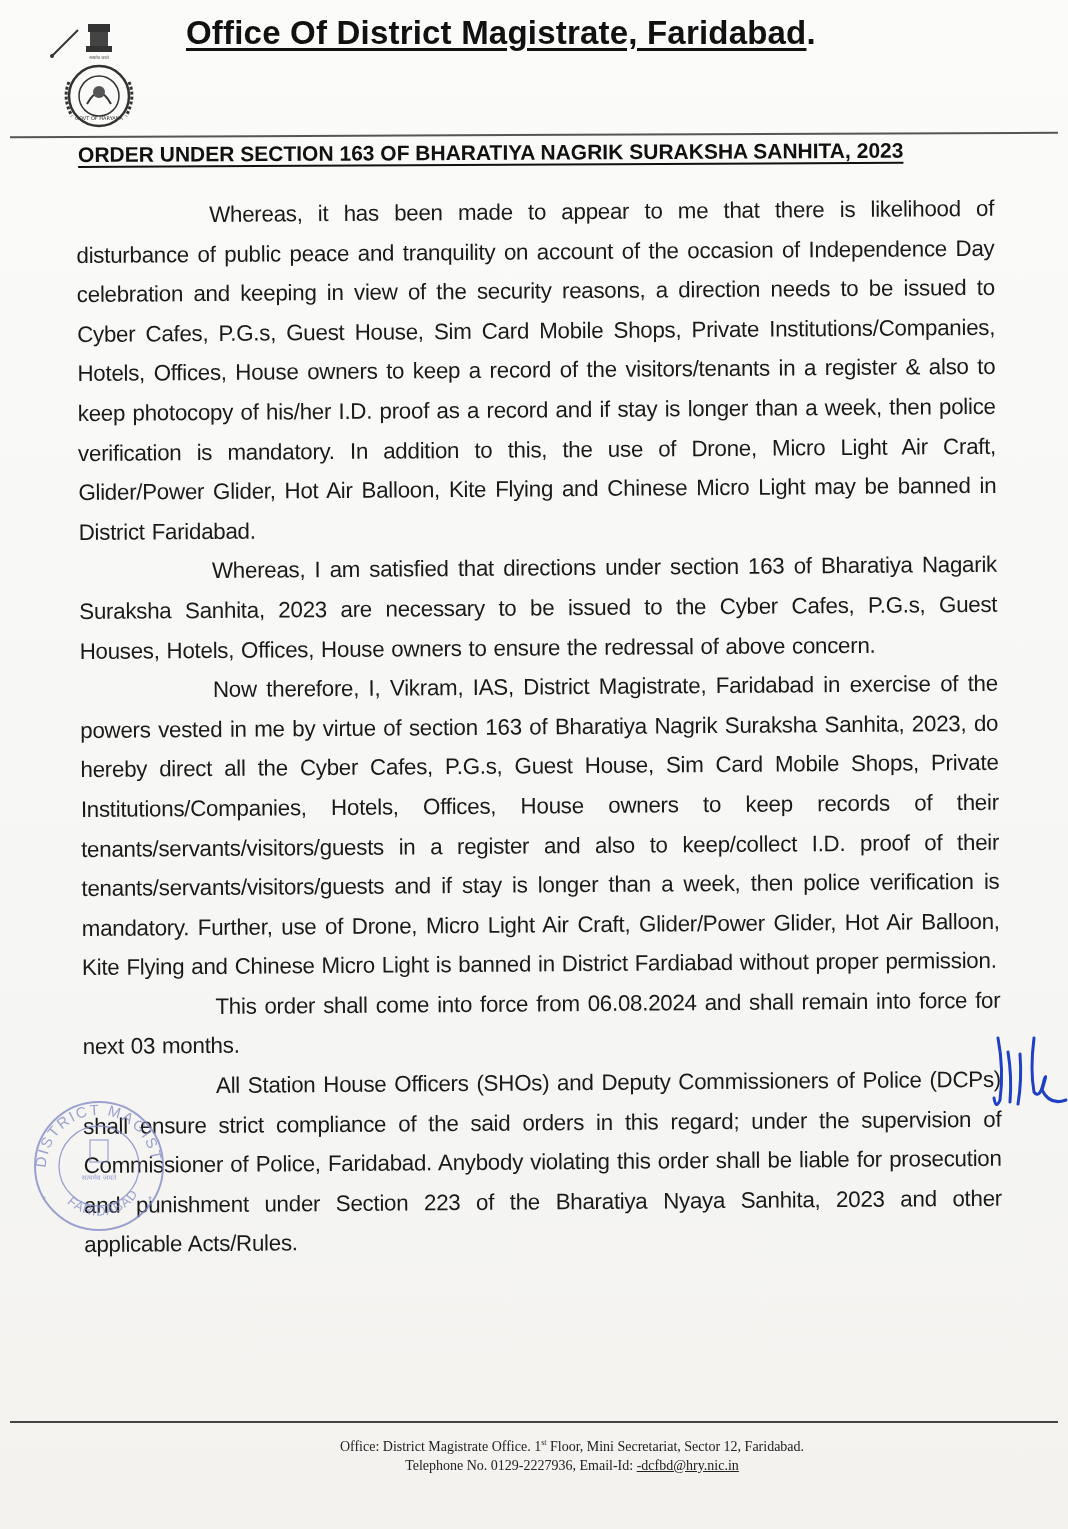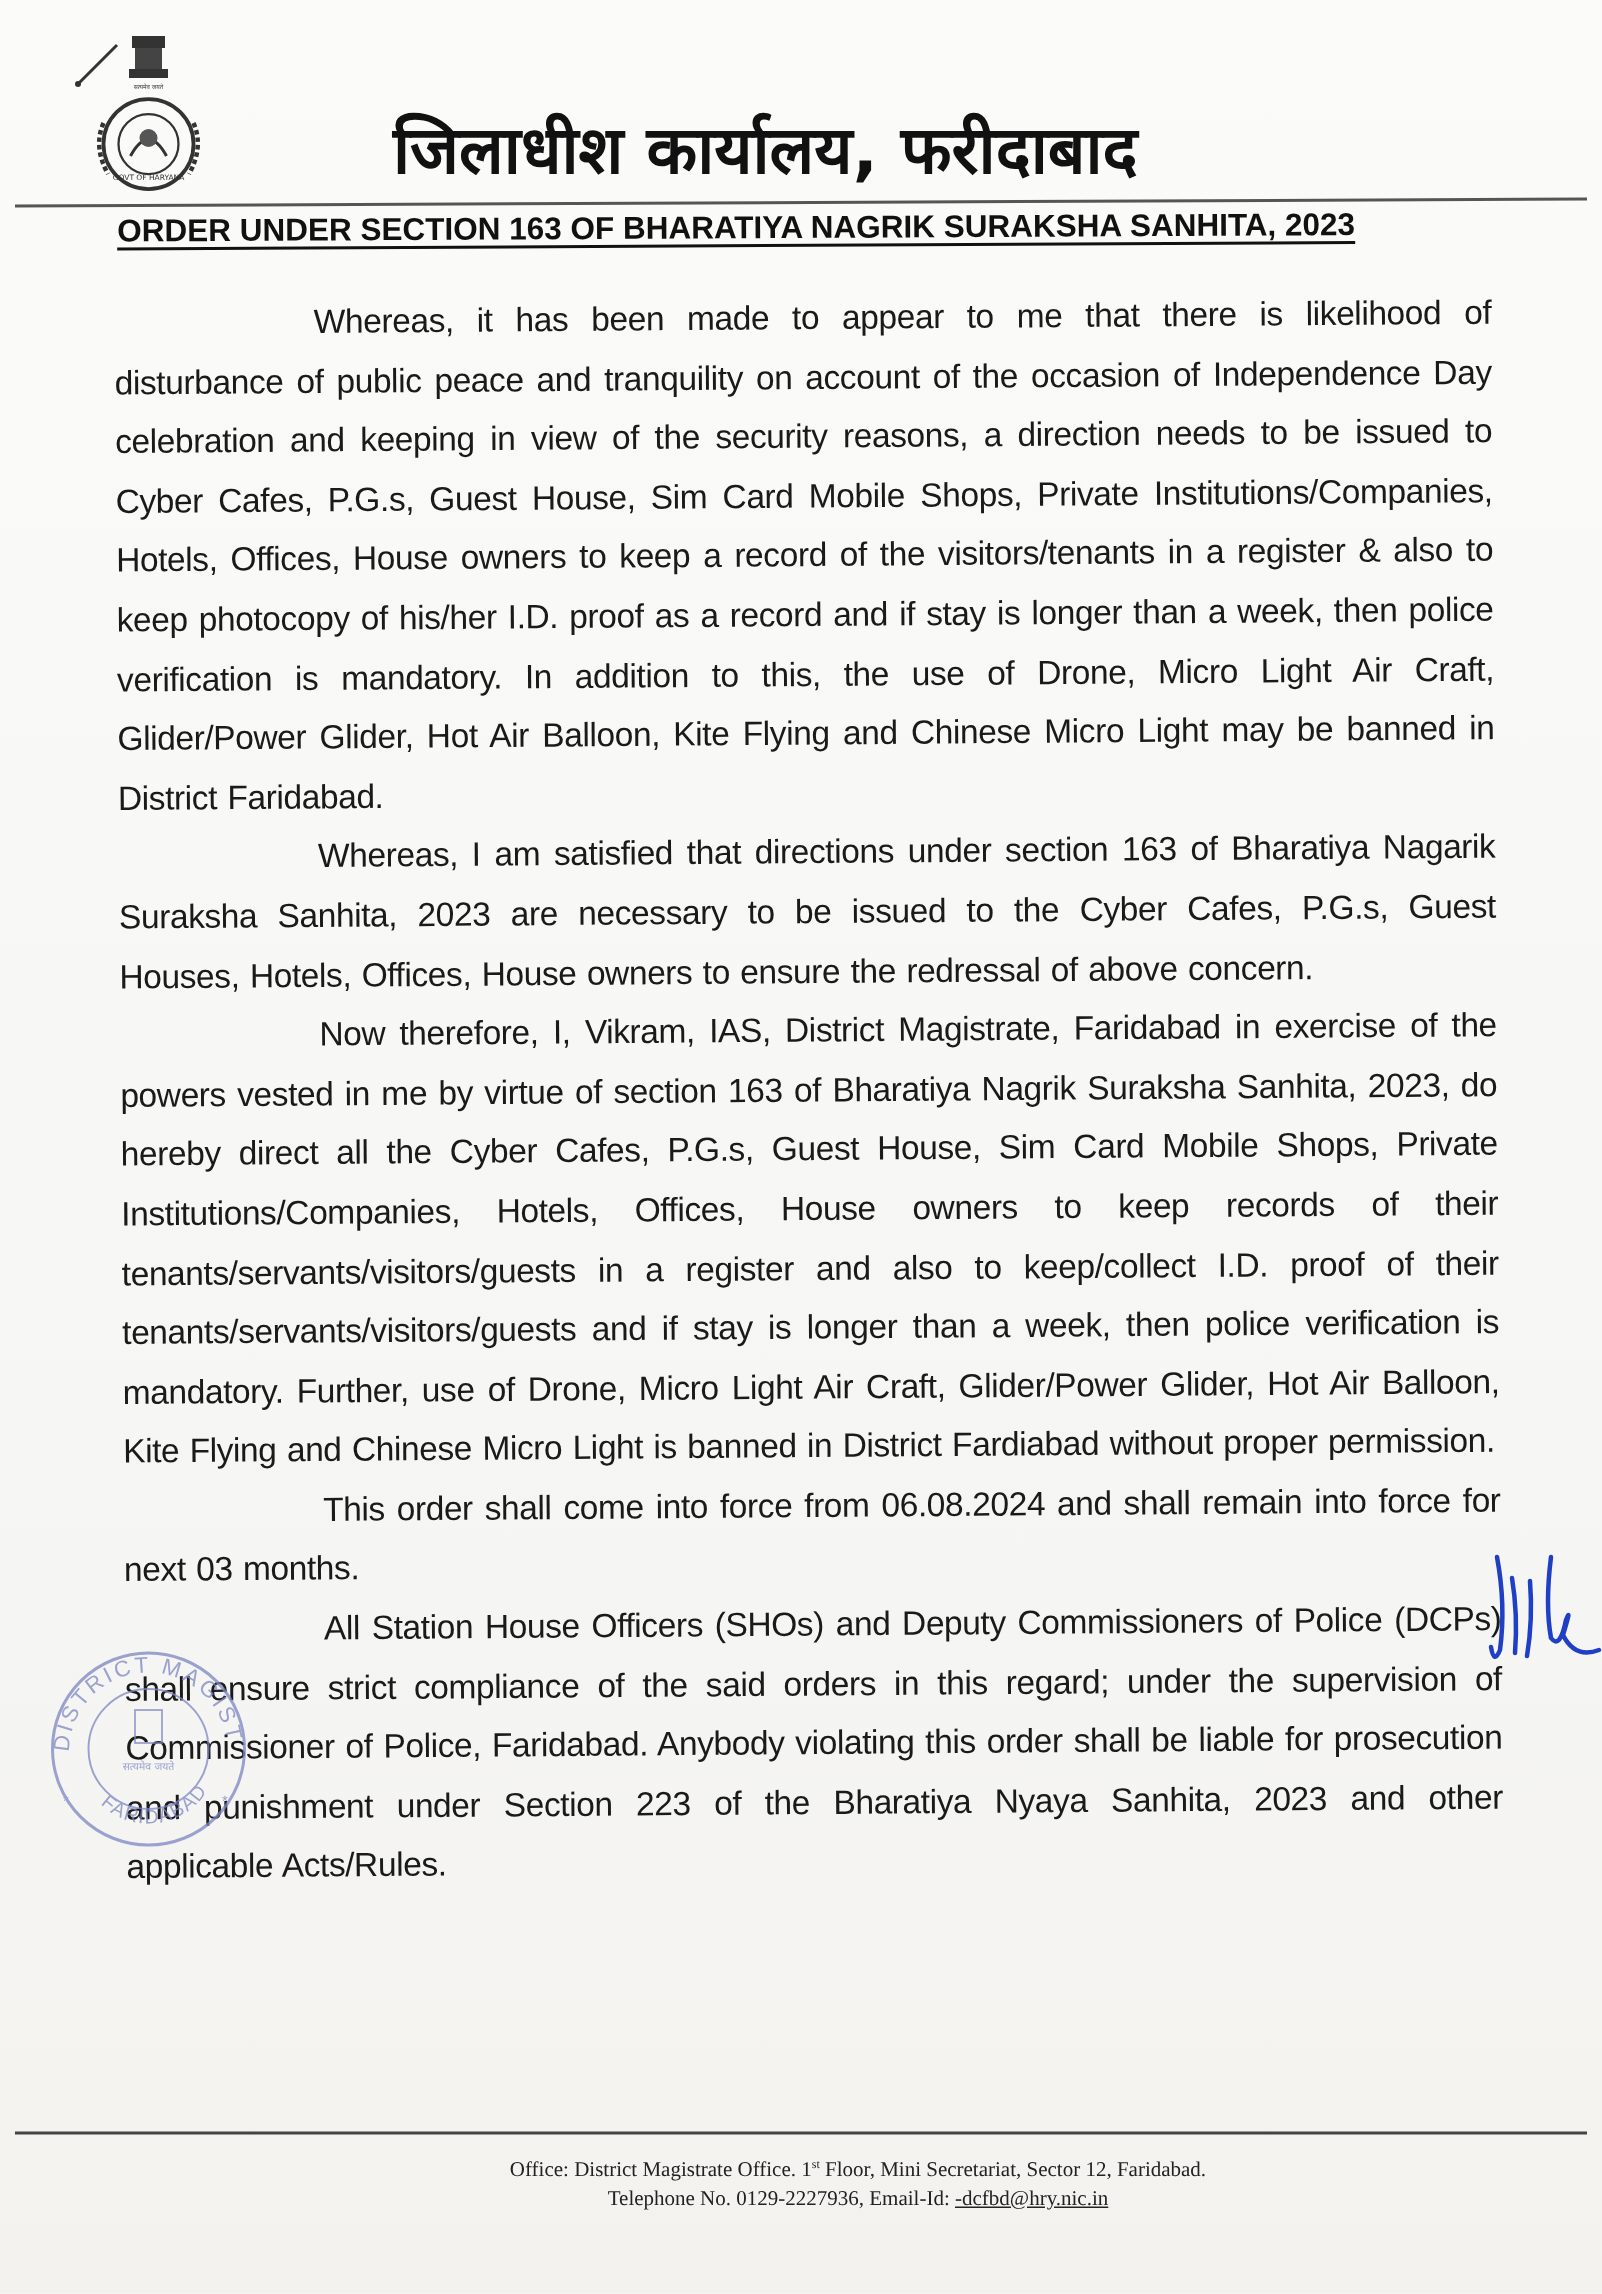--- a/index.html
+++ b/index.html
@@ -58,21 +58,21 @@
     <rect x="38" y="34" width="26" height="6" fill="#333"></rect>
     <text x="51" y="47" font-size="4" text-anchor="middle" fill="#333" font-family="DejaVu Sans, sans-serif">सत्यमेव जयते</text>
     <circle cx="51" cy="84" r="30" fill="none" stroke="#333" stroke-width="2.5"></circle>
     <circle cx="51" cy="84" r="20" fill="none" stroke="#333" stroke-width="1.5"></circle>
     <path d="M21 70 Q14 86 24 104 M81 70 Q88 86 78 104" fill="none" stroke="#333" stroke-width="3" stroke-dasharray="3 2"></path>
     <path d="M39 92 Q51 70 63 92" fill="none" stroke="#333" stroke-width="2"></path>
     <circle cx="51" cy="80" r="6" fill="#555"></circle>
     <text x="51" y="108" font-size="5" text-anchor="middle" fill="#333" font-family="DejaVu Sans, sans-serif">GOVT OF HARYANA</text>
   </svg>
 
-  <div class="header-hi">जिलाधीश  कार्यालय, फरीदाबाद</div>
+  <div class="header-en"><span class="u">Office Of District Magistrate, Faridabad</span><span>.</span></div>
   <div class="header-rule"></div>
 
   <div class="order-title">ORDER UNDER SECTION 163 OF BHARATIYA NAGRIK SURAKSHA SANHITA, 2023</div>
 
   <div class="body">
     <p class="para indent">Whereas, it has been made to appear to me that there is likelihood of disturbance of public peace and tranquility on account of the occasion of Independence Day celebration and keeping in view of the security reasons, a direction needs to be issued to Cyber Cafes, P.G.s, Guest House, Sim Card Mobile Shops, Private Institutions/Companies,  Hotels, Offices, House owners to keep a record of the visitors/tenants in a register &amp; also to keep photocopy of his/her I.D. proof as a record and if stay is longer than a week, then police verification is mandatory. In addition to this, the use of Drone, Micro Light Air Craft, Glider/Power Glider, Hot Air Balloon, Kite Flying and Chinese Micro Light may be banned in District Faridabad.</p>
     <p class="para indent">Whereas, I am satisfied that directions under section 163 of Bharatiya Nagarik Suraksha Sanhita, 2023 are necessary to be issued to the Cyber Cafes, P.G.s, Guest Houses, Hotels, Offices, House owners to ensure the redressal of above concern.</p>
     <p class="para indent">Now therefore, I, Vikram, IAS, District Magistrate, Faridabad in exercise of the powers vested in me by virtue of section 163 of Bharatiya Nagrik Suraksha Sanhita, 2023, do hereby direct all the Cyber Cafes, P.G.s, Guest House, Sim Card  Mobile Shops, Private Institutions/Companies,  Hotels, Offices, House owners to keep records of their tenants/servants/visitors/guests in a register and also to keep/collect I.D. proof of their tenants/servants/visitors/guests and if stay is longer than a week, then police verification is mandatory. Further, use of Drone, Micro Light Air Craft, Glider/Power Glider, Hot Air Balloon, Kite Flying and Chinese Micro Light is banned in District Fardiabad without proper permission.</p>
     <p class="para indent">This order shall come into force from 06.08.2024 and shall remain into force for next 03 months.</p>
     <p class="para indent">All Station House Officers (SHOs) and Deputy Commissioners of Police (DCPs) shall ensure strict compliance of the said orders in this regard; under the supervision of Commissioner of Police, Faridabad. Anybody violating this order shall be liable for prosecution and punishment under Section 223 of the Bharatiya Nyaya Sanhita, 2023 and other applicable Acts/Rules.</p>

